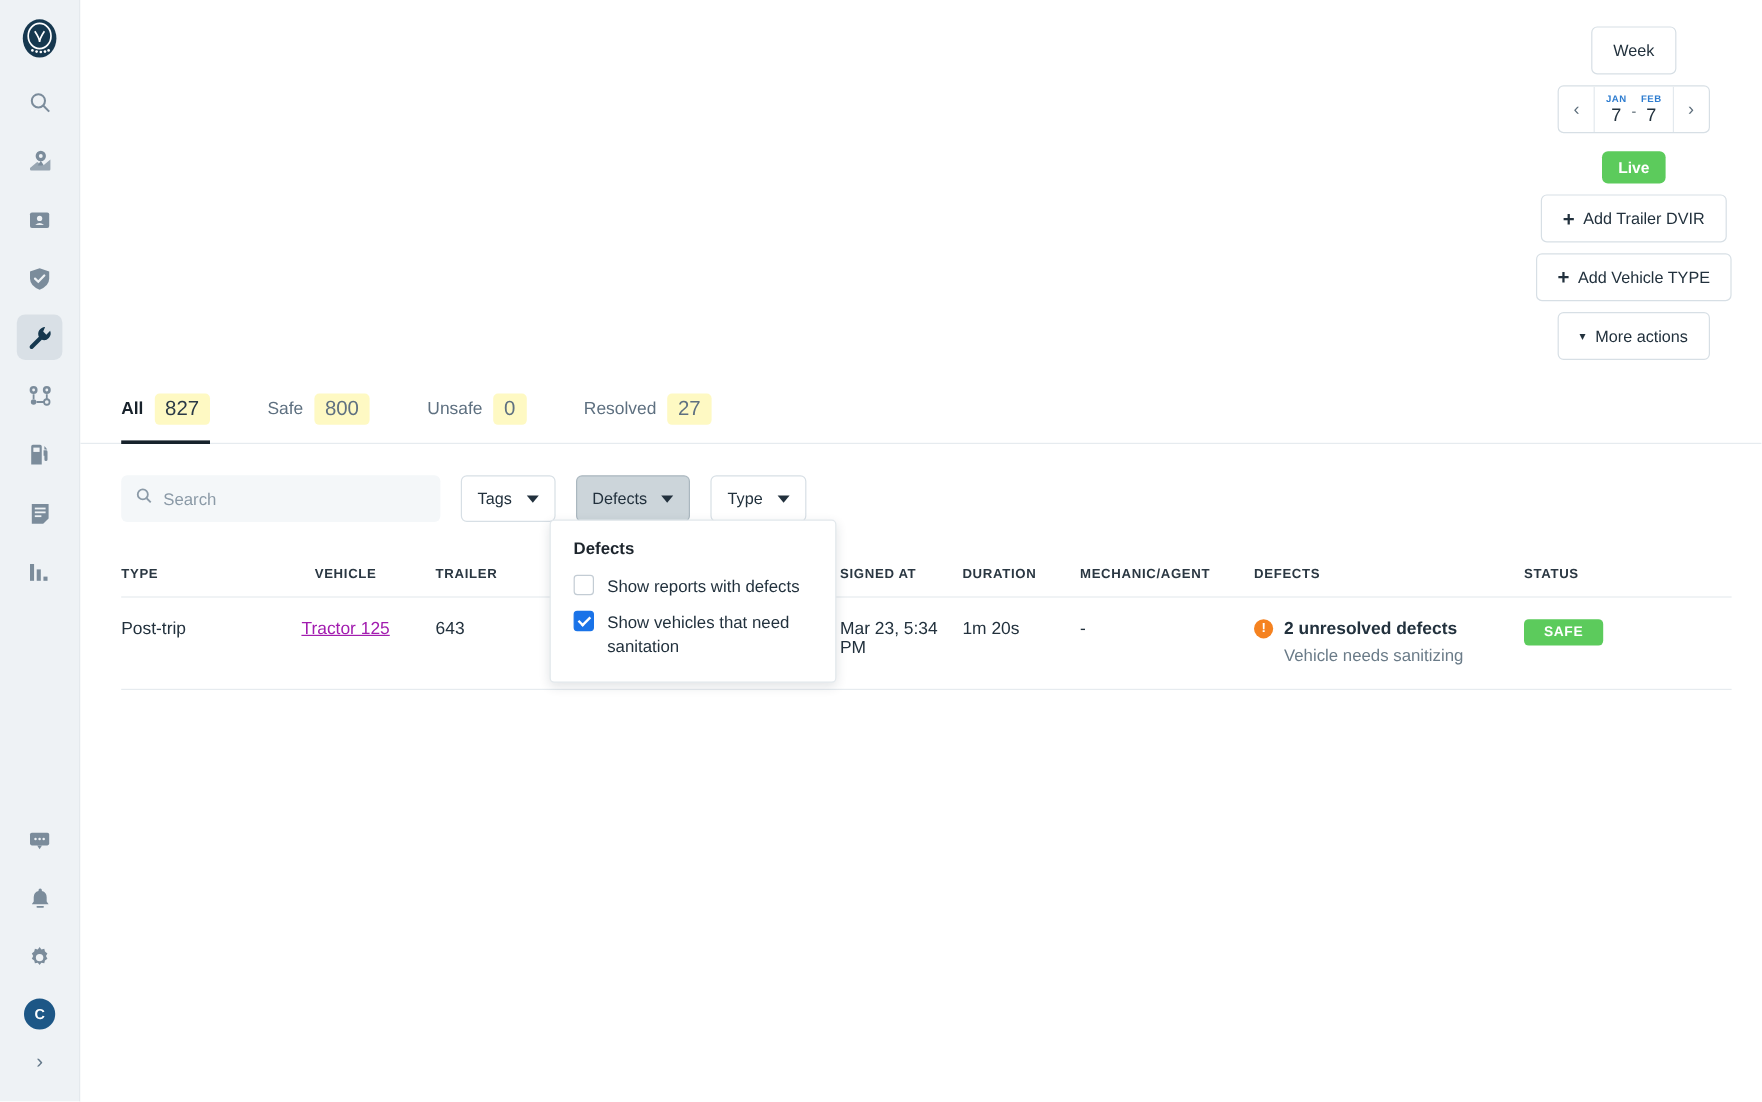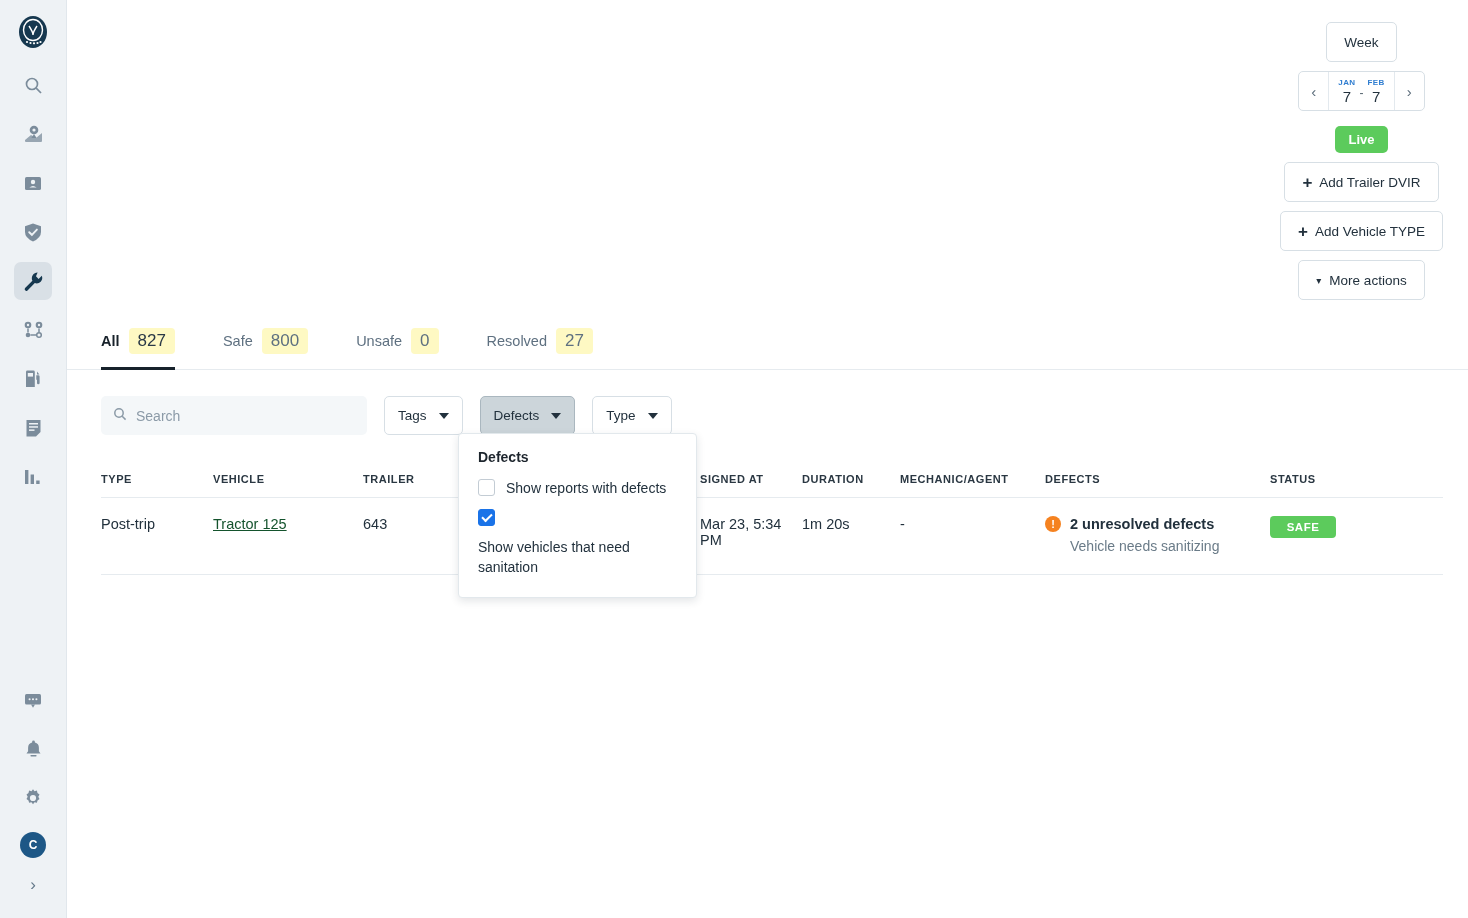--- a/index.html
+++ b/index.html
@@ -153,21 +153,21 @@
 
   
   .dropdown {
     position: absolute; left: 391px; top: 63px; width: 239px;
     background: #fff; border: 1px solid #e2e8ec; border-radius: 4px;
     box-shadow: 0 3px 9px rgba(25,40,55,.12);
     padding: 15px 17px 16px 19px; z-index: 40;
   }
   .dropdown-title { font-size: 14px; font-weight: bold; color: #1d252d; margin-bottom: 13px; }
   .dd-row { display: flex; align-items: flex-start; gap: 11px; margin-bottom: 10px; cursor: pointer; }
-  .dd-row:last-child { margin-bottom: 4px; flex-direction: column; }
+  .dd-row:last-child { margin-bottom: 4px; }
   .cbox {
     width: 17px; height: 17px; border: 1.5px solid #c3ccd4; border-radius: 3px;
     background: #fff; flex: 0 0 17px; margin-top: 1px;
   }
   .cbox.checked {
     background: #1a73e8; border-color: #1a73e8;
     display: flex; align-items: center; justify-content: center;
   }
   .cbox.checked::after {
     content: ""; width: 4px; height: 8px; border: solid #fff;
@@ -181,29 +181,29 @@
     display: flex; align-items: center;
     font-size: 11px; font-weight: bold; letter-spacing: .55px;
     color: #2a3742; padding-bottom: 12px; border-bottom: 1px solid #e6ebef;
   }
   .trow {
     display: flex; align-items: flex-start;
     padding: 18px 0 20px; border-bottom: 1px solid #e6ebef;
     font-size: 14.5px; color: #22313d;
   }
   .c-type    { width: 112px; flex: 0 0 112px; }
-  .c-vehicle { width: 150px; flex: 0 0 150px; }
+  .c-vehicle { width: 150px; flex: 0 0 150px; text-align: center; }
   .c-trailer { width: 150px; flex: 0 0 150px; }
   .c-signed  { width: 187px; flex: 0 0 187px; }
   .c-at      { width: 102px; flex: 0 0 102px; }
   .c-dur     { width: 98px;  flex: 0 0 98px; }
   .c-mech    { width: 145px; flex: 0 0 145px; }
   .c-def     { width: 225px; flex: 0 0 225px; }
   .c-status  { flex: 1 1 auto; }
-  .vehicle-link { color: #14532d; text-decoration: underline; cursor: pointer; }
+  .vehicle-link { color: #a21caf; text-decoration: underline; cursor: pointer; }
   .defects-main { display: flex; align-items: center; gap: 9px; font-weight: bold; font-size: 14.5px; }
   .warn-icon {
     width: 16px; height: 16px; border-radius: 50%; background: #f58220;
     color: #fff; font-size: 11px; font-weight: bold;
     display: flex; align-items: center; justify-content: center;
     flex: 0 0 16px; line-height: 1;
   }
   .defects-sub { color: #6a7b88; font-size: 14px; margin-top: 6px; margin-left: 25px; }
   .safe-badge {
     background: #5ccb5c; color: #fff; border-radius: 4px;

